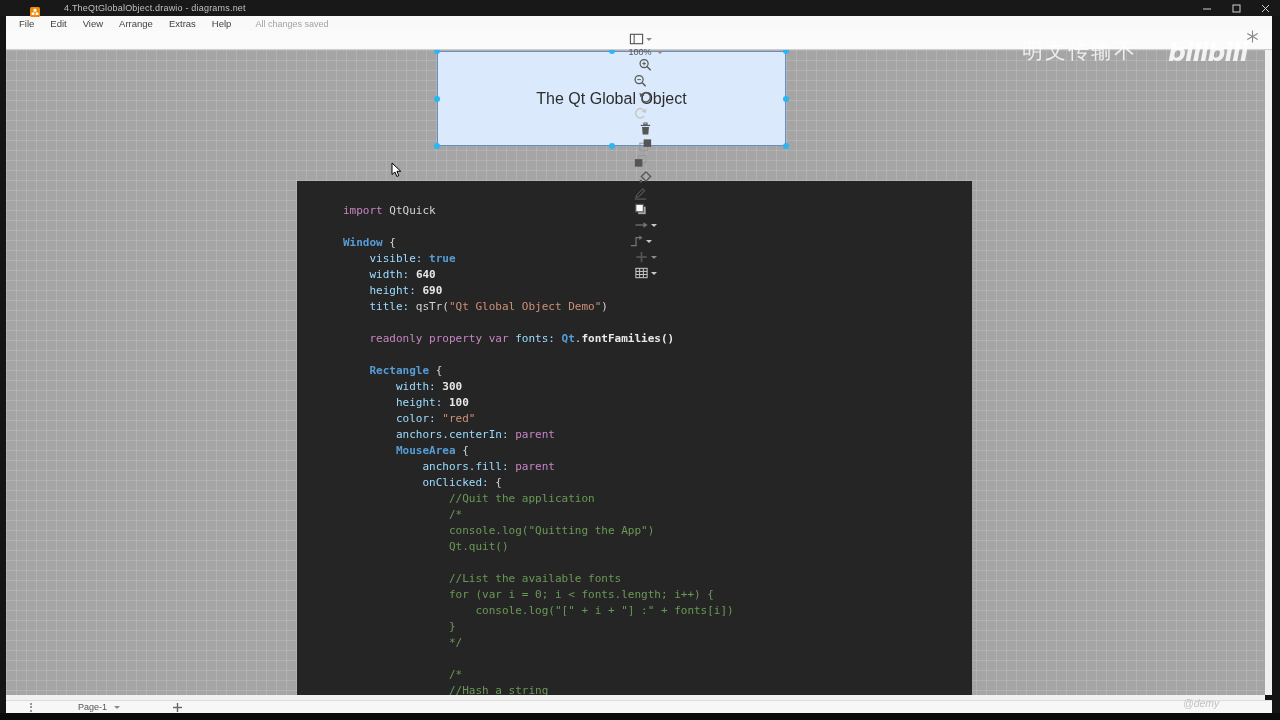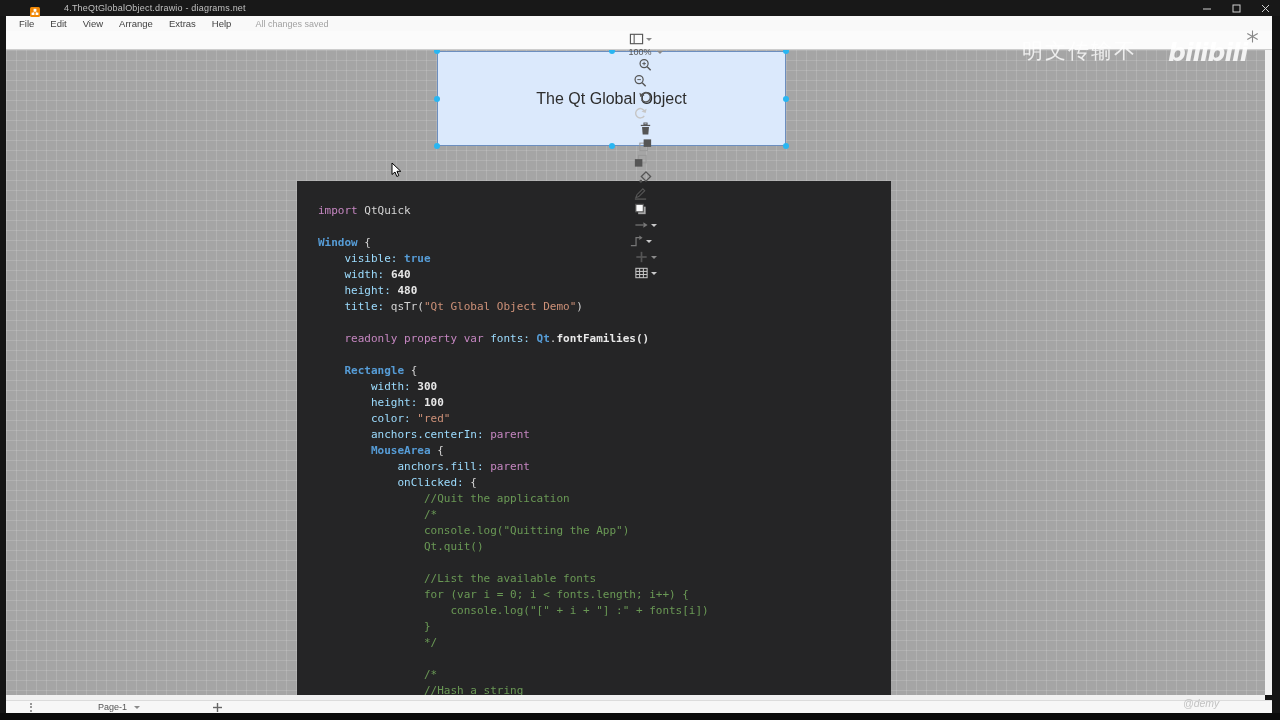--- a/index.html
+++ b/index.html
@@ -39,22 +39,22 @@
           background-size:10px 10px;z-index:1;}
 
   .shape{position:absolute;left:431px;top:1px;width:349px;height:95px;background:var(--shape-fill,#dbe9fc);
          border:1px solid var(--shape-stroke,#6c8ebf);box-sizing:border-box;display:flex;align-items:center;
          justify-content:center;font-size:16px;color:#2d2d2d;}
   .handle{position:absolute;width:6px;height:6px;border-radius:50%;background:var(--handle,#29b6f2);}
   .h-nw{left:-4px;top:-4px}.h-n{left:calc(50% - 3px);top:-4px}.h-ne{right:-4px;top:-4px}
   .h-w{left:-4px;top:calc(50% - 3px)}.h-e{right:-4px;top:calc(50% - 3px)}
   .h-sw{left:-4px;bottom:-4px}.h-s{left:calc(50% - 3px);bottom:-4px}.h-se{right:-4px;bottom:-4px}
 
-  .codeblock{position:absolute;left:291px;top:131px;width:594px;height:514px;background:var(--code-bg,#252526);
-             overflow:hidden;}
+  .codeblock{position:absolute;left:291px;top:131px;width:650px;height:514px;background:var(--code-bg,#252526);
+             overflow:hidden;padding-left:25px;}
   .code{padding:22px 0 0 21px;font-family:"DejaVu Sans Mono",monospace;font-size:11px;line-height:16px;}
   .code-line{white-space:pre;height:16px;}
   .tok-pl{color:var(--tok-pl,#d4d4d4);}
   .tok-kw{color:var(--tok-kw,#C586C0);}
   .tok-type{color:var(--tok-type,#569CD6);font-weight:bold;}
   .tok-prop{color:var(--tok-prop,#9CDCFE);}
   .tok-num,.tok-fn{color:var(--tok-num,#e8e8e8);font-weight:bold;}
   .tok-str{color:var(--tok-str,#CE9178);}
   .tok-cm{color:var(--tok-cm,#6A9955);}
 
@@ -63,21 +63,21 @@
   
   .vscroll{position:absolute;left:1265px;top:50px;width:7px;height:645px;background:#f1f1f1;z-index:5;}
   .hscroll{position:absolute;left:6px;top:695px;width:1259px;height:5px;background:#f1f1f1;z-index:5;}
   .left-frame{position:absolute;left:0;top:16px;width:6px;height:704px;background:#141414;z-index:6;}
   .right-frame{position:absolute;left:1272px;top:16px;width:8px;height:704px;background:#141414;z-index:6;}
   .bottom-strip{position:absolute;left:0;top:713px;width:1280px;height:7px;background:#0a0a0a;z-index:7;}
 
   
   .statusbar{position:absolute;left:6px;top:700px;width:1266px;height:13px;background:#f7f7f7;
              border-top:1px solid #dcdcdc;display:flex;align-items:center;font-size:9px;color:#555;z-index:8;
-             box-sizing:border-box;gap:20px;}
+             box-sizing:border-box;}
   .kebab{margin-left:24px;display:flex;flex-direction:column;gap:1.5px;cursor:pointer;}
   .kebab i{width:2px;height:2px;border-radius:50%;background:#777;}
   .page-tab{margin-left:40px;display:flex;align-items:center;gap:5px;padding:0 6px;cursor:pointer;}
   .add-page{margin-left:46px;cursor:pointer;display:flex;align-items:center;}
 
   
   .wm-text{position:absolute;left:1022px;top:37px;font-size:21px;font-weight:normal;
            color:rgba(255,255,255,.8);letter-spacing:2px;z-index:50;font-family:"DejaVu Sans",sans-serif;}
   .wm-logo{position:absolute;left:1168px;top:38px;font-size:25px;font-weight:bold;font-style:italic;
            color:rgba(255,255,255,.85);letter-spacing:-1px;z-index:50;font-family:"DejaVu Sans",sans-serif;}
@@ -262,21 +262,21 @@
       <i class="handle h-se"></i>
     </div>
 
     <div class="codeblock">
       <div class="code">
           <div class="code-line"><span class="tok-kw">import</span><span class="tok-pl"> QtQuick</span></div>
           <div class="code-line"> </div>
           <div class="code-line"><span class="tok-type">Window</span><span class="tok-pl"> {</span></div>
           <div class="code-line"><span class="tok-pl">    </span><span class="tok-prop">visible:</span><span class="tok-pl"> </span><span class="tok-type">true</span></div>
           <div class="code-line"><span class="tok-pl">    </span><span class="tok-prop">width:</span><span class="tok-pl"> </span><span class="tok-num">640</span></div>
-          <div class="code-line"><span class="tok-pl">    </span><span class="tok-prop">height:</span><span class="tok-pl"> </span><span class="tok-num">480</span></div>
+          <div class="code-line"><span class="tok-pl">    </span><span class="tok-prop">height:</span><span class="tok-pl"> </span><span class="tok-num">690</span></div>
           <div class="code-line"><span class="tok-pl">    </span><span class="tok-prop">title:</span><span class="tok-pl"> qsTr(</span><span class="tok-str">"Qt Global Object Demo"</span><span class="tok-pl">)</span></div>
           <div class="code-line"> </div>
           <div class="code-line"><span class="tok-pl">    </span><span class="tok-kw">readonly property var</span><span class="tok-pl"> </span><span class="tok-prop">fonts:</span><span class="tok-pl"> </span><span class="tok-type">Qt</span><span class="tok-pl">.</span><span class="tok-fn">fontFamilies()</span></div>
           <div class="code-line"> </div>
           <div class="code-line"><span class="tok-pl">    </span><span class="tok-type">Rectangle</span><span class="tok-pl"> {</span></div>
           <div class="code-line"><span class="tok-pl">        </span><span class="tok-prop">width:</span><span class="tok-pl"> </span><span class="tok-num">300</span></div>
           <div class="code-line"><span class="tok-pl">        </span><span class="tok-prop">height:</span><span class="tok-pl"> </span><span class="tok-num">100</span></div>
           <div class="code-line"><span class="tok-pl">        </span><span class="tok-prop">color:</span><span class="tok-pl"> </span><span class="tok-str">"red"</span></div>
           <div class="code-line"><span class="tok-pl">        </span><span class="tok-prop">anchors.centerIn:</span><span class="tok-pl"> </span><span class="tok-kw">parent</span></div>
           <div class="code-line"><span class="tok-pl">        </span><span class="tok-type">MouseArea</span><span class="tok-pl"> {</span></div>

